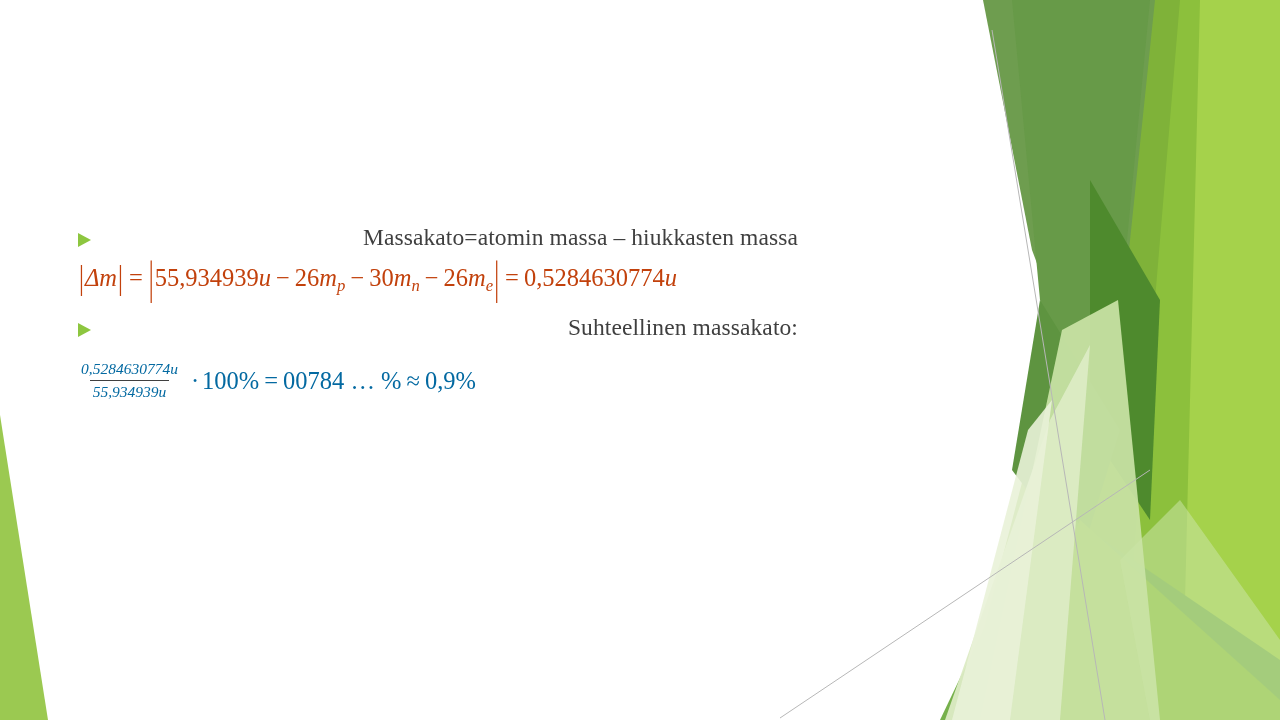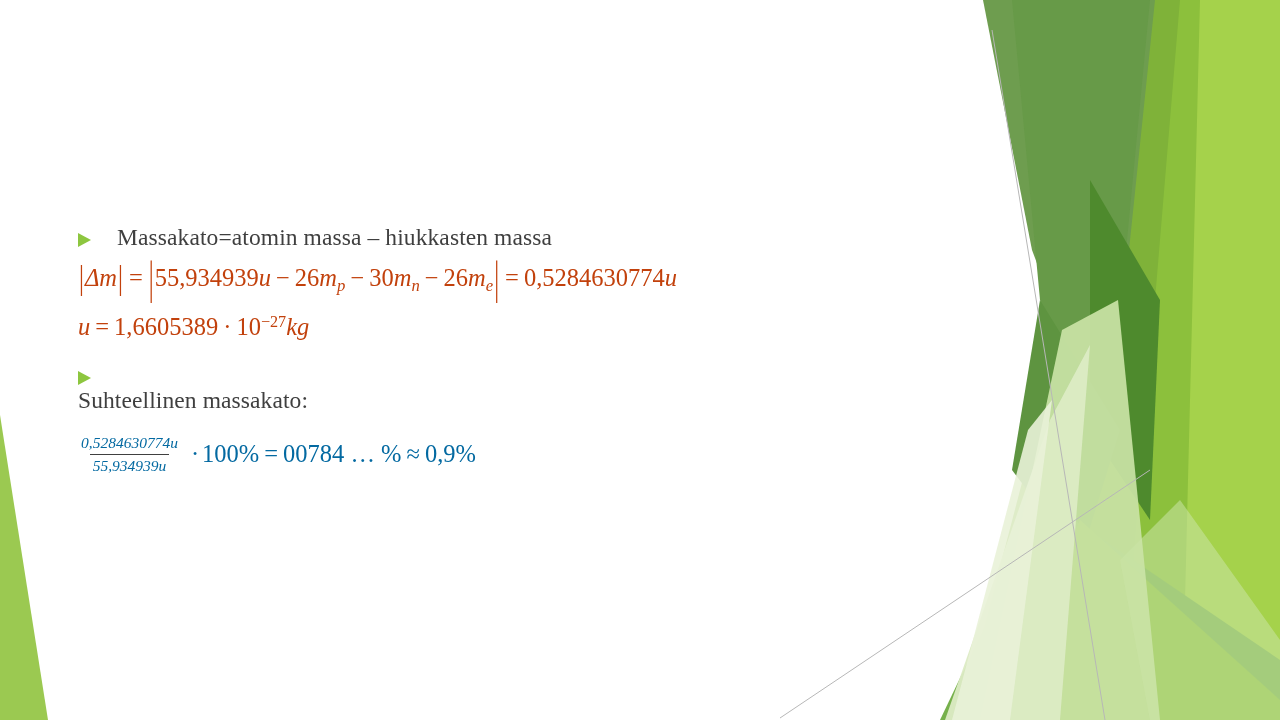--- a/index.html
+++ b/index.html
@@ -34,20 +34,21 @@
     position: absolute;
     left: 78px;
     top: 222px;
     width: 720px;
   }
 
   .bullet-row {
     display: flex;
     align-items: flex-start;
     margin: 0 0 6px 0;
+    justify-content: space-between;
   }
   .bullet-marker {
     flex: 0 0 auto;
     width: 13px;
     height: 14px;
     margin-top: 11px;
     margin-right: 26px;
   }
   .bullet-marker svg { display: block; }
   .bullet-text {
@@ -167,26 +168,23 @@
           <polygon points="0,0 13,7 0,14" fill="#8DC63F"></polygon>
         </svg>
       </span>
       <span class="bullet-text">Massakato=atomin massa – hiukkasten massa</span>
     </div>
 
     <div class="eq eq-1">
       <span class="bar">|</span><span class="mi">Δ</span><span class="mi">m</span><span class="bar">|</span><span class="mo">=</span><span class="bar-tall">|</span><span class="mn">55,934939</span><span class="mi">u</span><span class="mo">−</span><span class="mn">26</span><span class="mi">m</span><sub>p</sub><span class="mo">−</span><span class="mn">30</span><span class="mi">m</span><sub>n</sub><span class="mo">−</span><span class="mn">26</span><span class="mi">m</span><sub>e</sub><span class="bar-tall">|</span><span class="mo">=</span><span class="mn">0,5284630774</span><span class="mi">u</span>
     </div>
 
-    <div class="eq eq-2">
-      <span class="mi">u</span><span class="mo">=</span><span class="mn">1,6605389</span><span class="mo">·</span><span class="mn">10</span><sup>−27</sup><span class="mi">kg</span>
-    </div>
-
-
-    <div class="bullet-row" style="margin-top:18px;flex-direction:column;">
+
+
+    <div class="bullet-row" style="margin-top:18px;">
       <span class="bullet-marker">
         <svg width="13" height="14" viewBox="0 0 13 14" xmlns="http://www.w3.org/2000/svg">
           <polygon points="0,0 13,7 0,14" fill="#8DC63F"></polygon>
         </svg>
       </span>
       <span class="bullet-text">Suhteellinen massakato:</span>
     </div>
 
     <div class="frac-row">
       <span class="frac">

